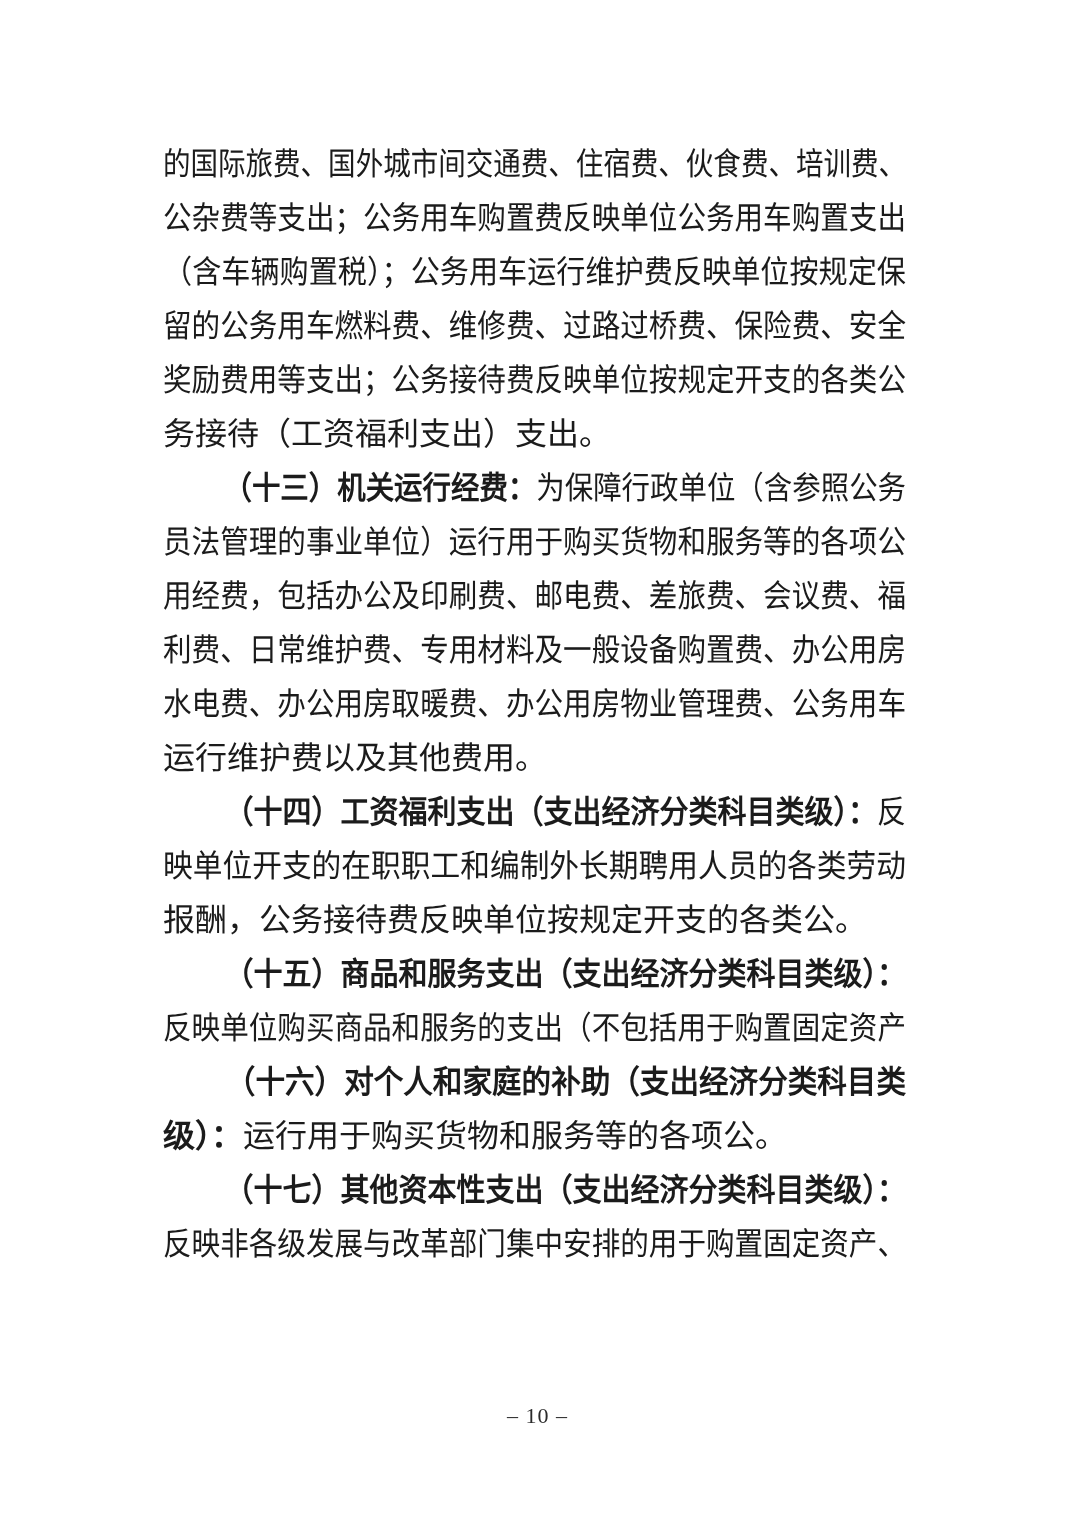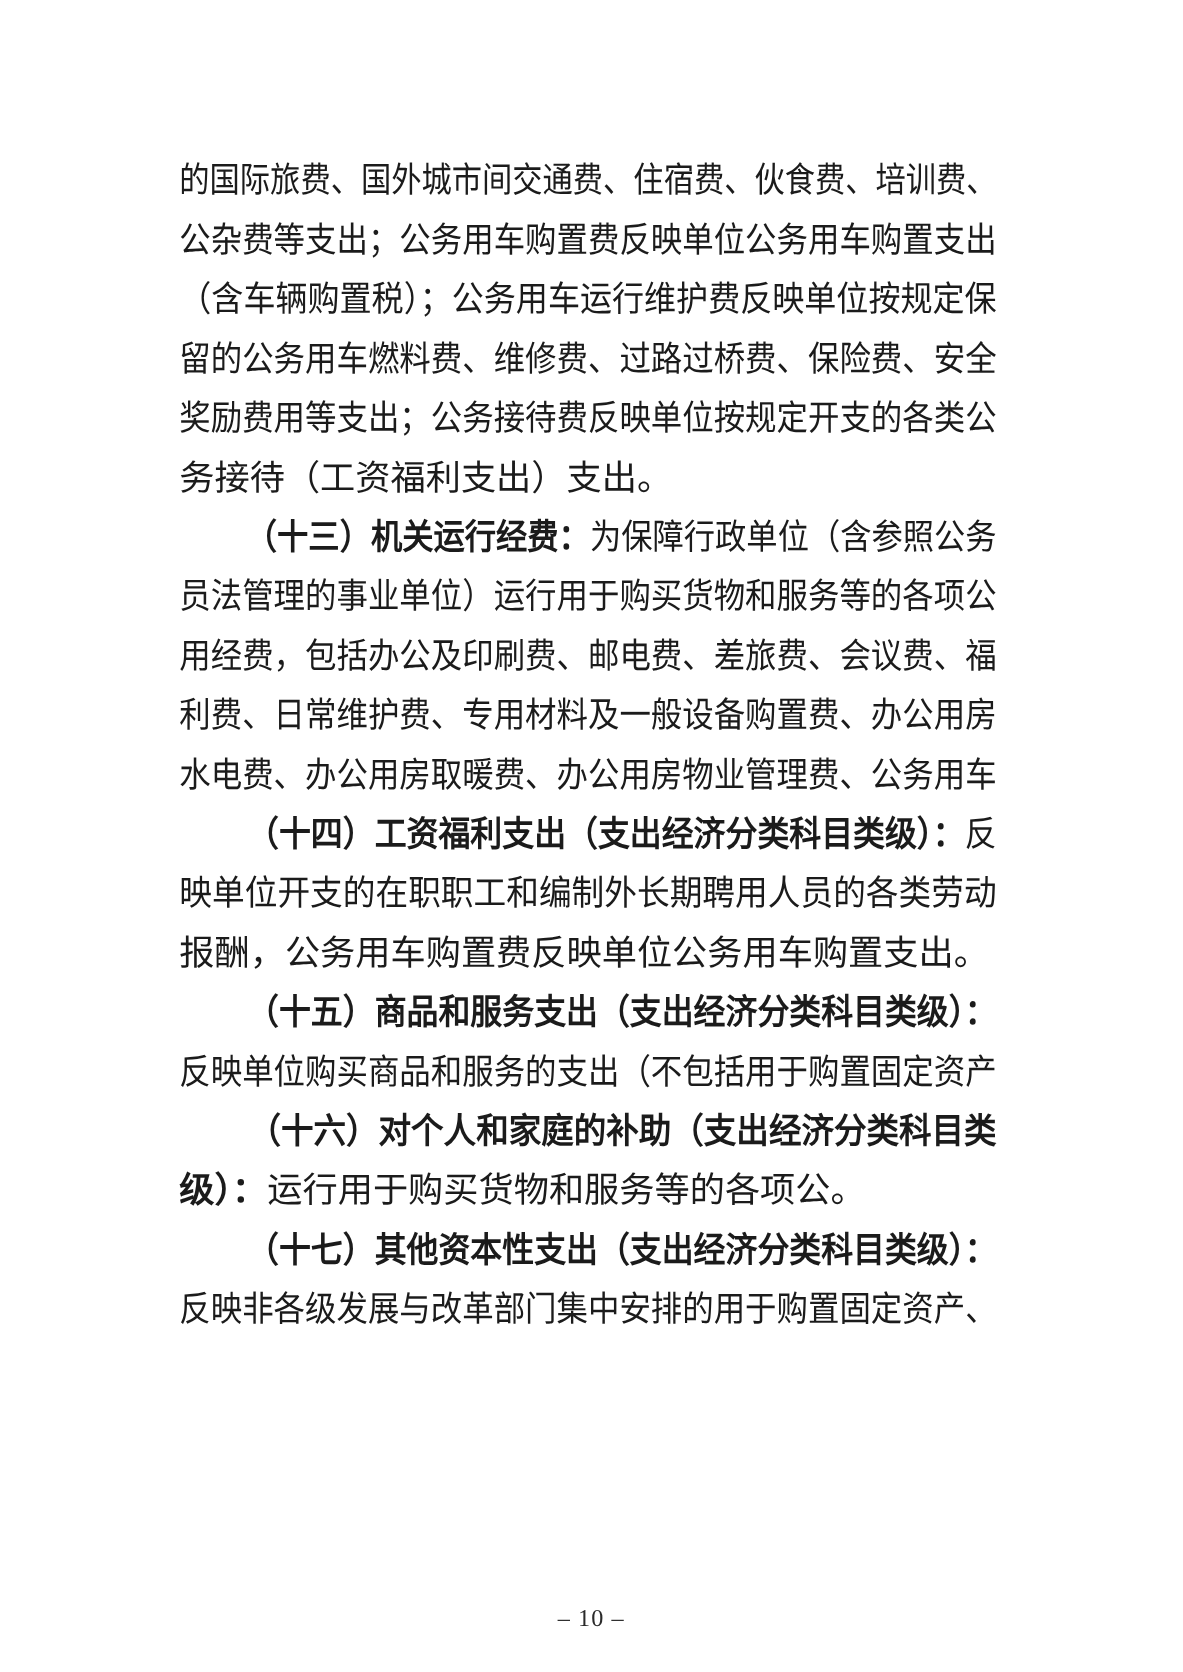--- a/index.html
+++ b/index.html
@@ -31,21 +31,21 @@
     color: #1b1b1b;
   }
 
   .line.indent { text-indent: 68px; }
 
   .seg { display: inline; }
   .seg.bold { font-weight: 700; }
 
   .footer {
     position: absolute;
-    top: 1458px;
+    top: 1403px;
     left: 0;
     width: 1075px;
     text-align: center;
     font-size: 22px;
     letter-spacing: 1px;
     color: #2a2a2a;
     font-family: "Liberation Serif", "DejaVu Serif", serif;
   }
 </style>
 </head>
@@ -57,23 +57,24 @@
       <div class="line" style="transform: scaleX(0.893029);"><span class="seg">公杂费等支出；公务用车购置费反映单位公务用车购置支出</span></div>
       <div class="line" style="transform: scaleX(0.910539);"><span class="seg">（含车辆购置税）；公务用车运行维护费反映单位按规定保</span></div>
       <div class="line" style="transform: scaleX(0.893029);"><span class="seg">留的公务用车燃料费、维修费、过路过桥费、保险费、安全</span></div>
       <div class="line" style="transform: scaleX(0.893029);"><span class="seg">奖励费用等支出；公务接待费反映单位按规定开支的各类公</span></div>
       <div class="line"><span class="seg">务接待（工资福利支出）支出。</span></div>
       <div class="line indent" style="transform: scaleX(0.888756);"><span class="seg bold">（十三）机关运行经费：</span><span class="seg">为保障行政单位（含参照公务</span></div>
       <div class="line" style="transform: scaleX(0.893029);"><span class="seg">员法管理的事业单位）运行用于购买货物和服务等的各项公</span></div>
       <div class="line" style="transform: scaleX(0.893029);"><span class="seg">用经费，包括办公及印刷费、邮电费、差旅费、会议费、福</span></div>
       <div class="line" style="transform: scaleX(0.893029);"><span class="seg">利费、日常维护费、专用材料及一般设备购置费、办公用房</span></div>
       <div class="line" style="transform: scaleX(0.893029);"><span class="seg">水电费、办公用房取暖费、办公用房物业管理费、公务用车</span></div>
+      <div class="line"><span class="seg">运行维护费以及其他费用。</span></div>
       <div class="line indent" style="transform: scaleX(0.906098);"><span class="seg bold">（十四）工资福利支出（支出经济分类科目类级）：</span><span class="seg">反</span></div>
       <div class="line" style="transform: scaleX(0.92875);"><span class="seg">映单位开支的在职职工和编制外长期聘用人员的各类劳动</span></div>
-      <div class="line"><span class="seg">报酬，公务用车购置费反映单位公务用车购置支出。</span></div>
+      <div class="line"><span class="seg">报酬，公务接待费反映单位按规定开支的各类公。</span></div>
       <div class="line indent" style="transform: scaleX(0.906098);"><span class="seg bold">（十五）商品和服务支出（支出经济分类科目类级）：</span></div>
       <div class="line" style="transform: scaleX(0.893029);"><span class="seg">反映单位购买商品和服务的支出（不包括用于购置固定资产</span></div>
       <div class="line indent" style="transform: scaleX(0.924129);"><span class="seg bold">（十六）对个人和家庭的补助（支出经济分类科目类</span></div>
       <div class="line"><span class="seg bold">级）：</span><span class="seg">运行用于购买货物和服务等的各项公。</span></div>
       <div class="line indent" style="transform: scaleX(0.906098);"><span class="seg bold">（十七）其他资本性支出（支出经济分类科目类级）：</span></div>
       <div class="line" style="transform: scaleX(0.893029);"><span class="seg">反映非各级发展与改革部门集中安排的用于购置固定资产、</span></div>
     </div>
   <div class="footer">– 10 –</div>
 </div>
 

